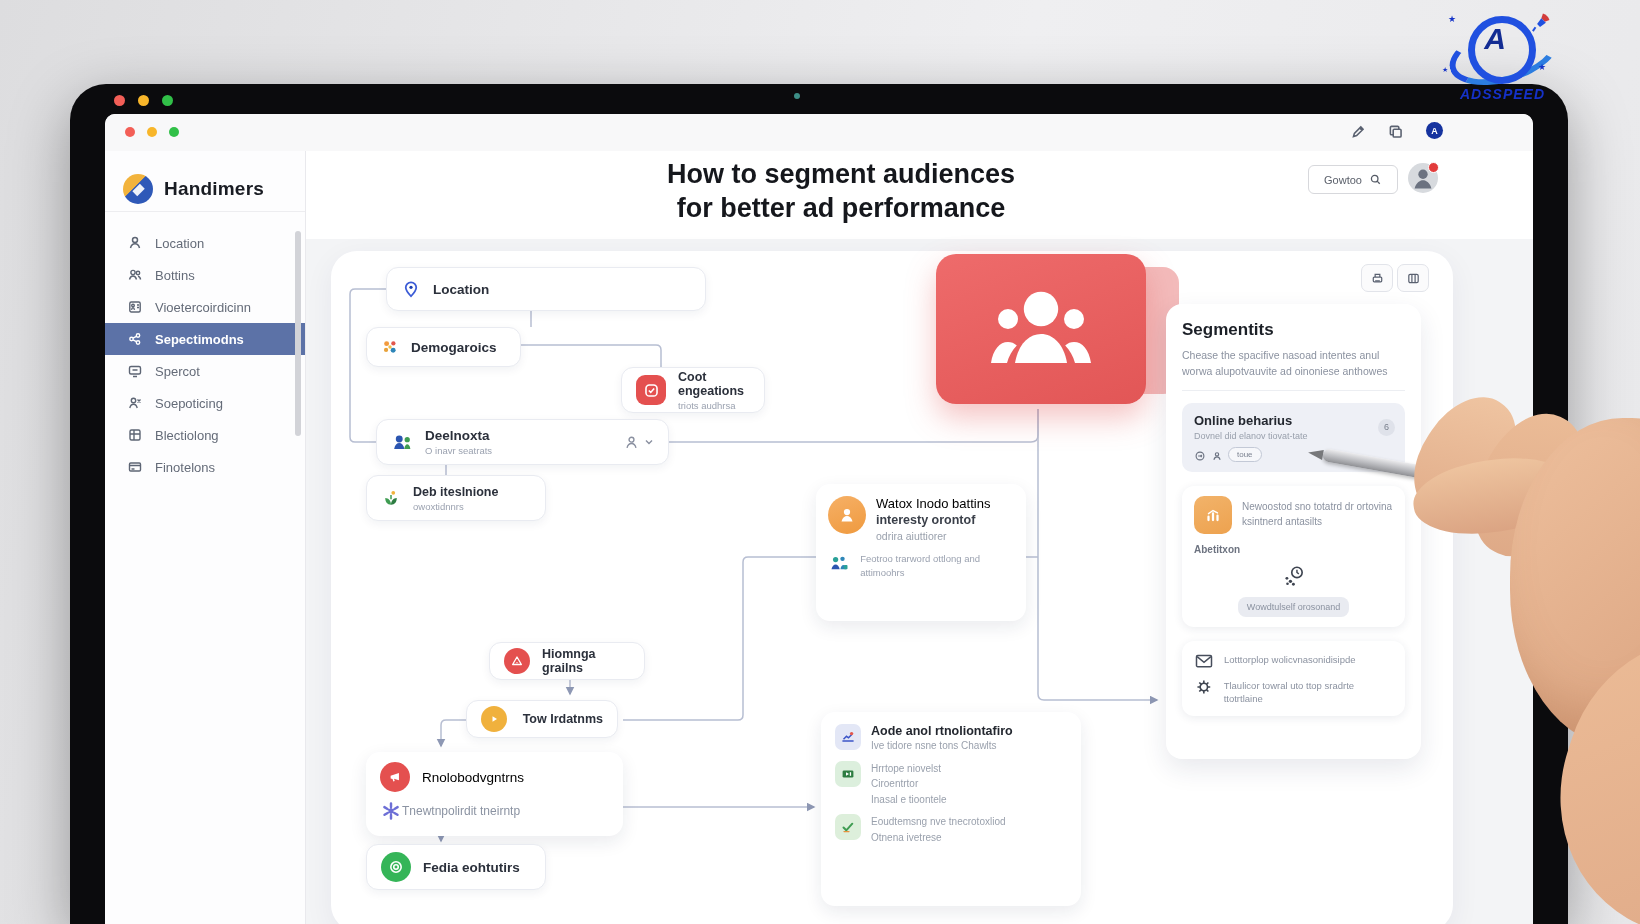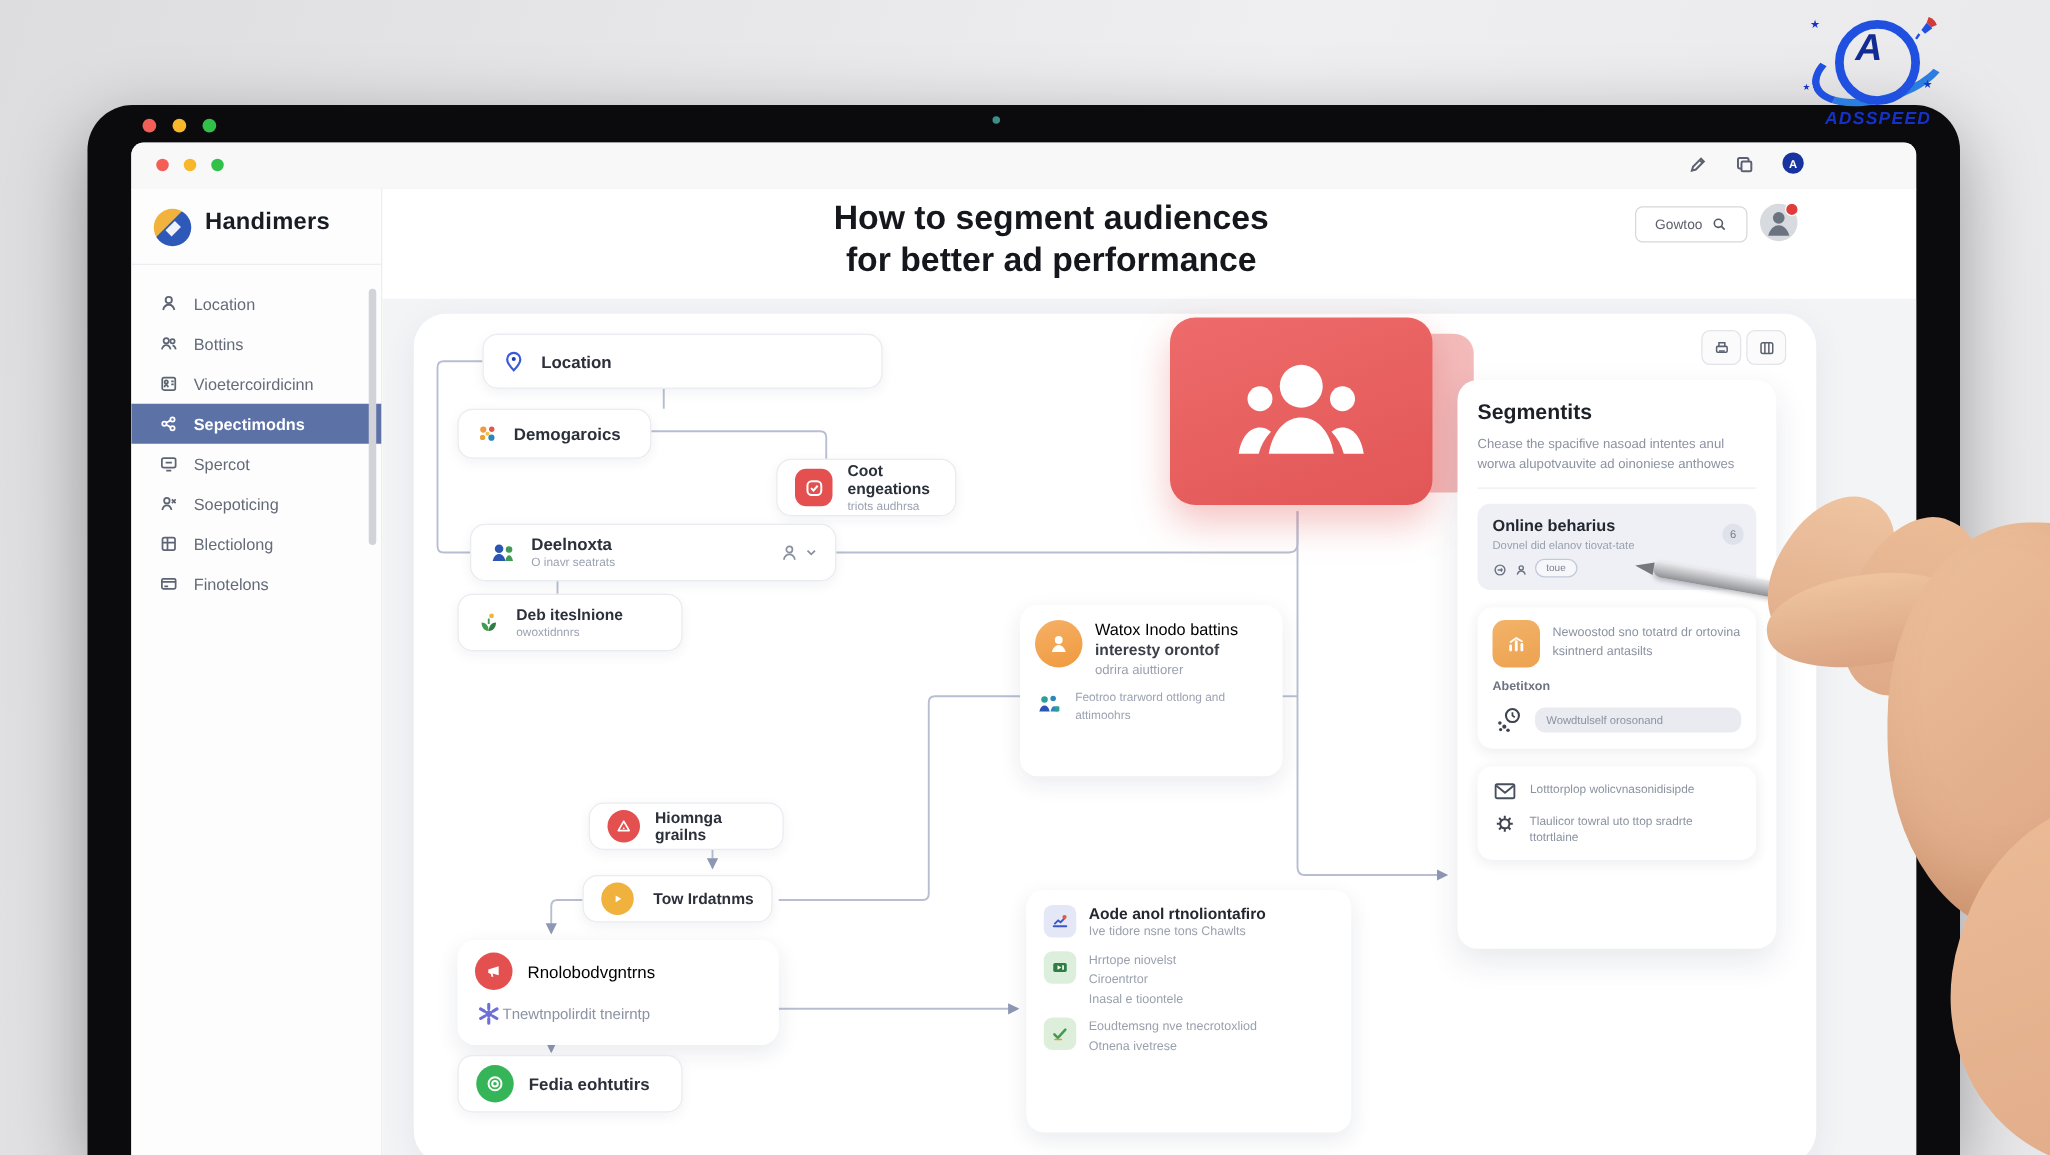--- a/index.html
+++ b/index.html
@@ -20,21 +20,21 @@
   .chrome-lights span{width:10px;height:10px;}
   .dot-red{background:#f35f57}.dot-yellow{background:#f8b62a}.dot-green{background:#31c048}
   .chrome-ic{position:absolute;top:9px;width:18px;height:18px;color:#5a6170;}
   .favicon{position:absolute;top:8px;right:90px;width:17px;height:17px;border-radius:50%;
            background:#16339f;display:flex;align-items:center;justify-content:center;
            color:#fff;font-size:9px;font-weight:bold;}
   .notif{position:absolute;width:9px;height:9px;border-radius:50%;background:#e23b3b;border:1.5px solid #fff;}
   
   .app{position:absolute;left:0;top:37px;right:0;bottom:0;display:flex;}
   .sidebar{position:relative;width:200px;background:#fdfdfe;border-right:1px solid #e9e9ed;flex:none;}
-  .brand-row{display:flex;gap:11px;padding:16px 0 0 18px;height:44px;border-bottom:1px solid #ededf0;}
+  .brand-row{display:flex;align-items:center;gap:11px;padding:16px 0 0 18px;height:44px;border-bottom:1px solid #ededf0;}
   .brand-logo{width:30px;height:30px;border-radius:50%;background:linear-gradient(135deg,#f2b33c 40%,#2f59b8 42%);position:relative;flex:none;}
   .brand-logo svg{position:absolute;left:0;top:0;}
   .brand-name{font-size:19px;font-weight:800;color:#191c23;letter-spacing:.2px;}
   .nav{position:absolute;left:0;top:76px;right:0;}
   .nav-item{height:32px;display:flex;align-items:center;gap:12px;padding-left:22px;color:#646b78;font-size:13px;cursor:pointer;}
   .nav-item svg{color:#5d6574;flex:none;}
   .nav-item.sel{background:#5c72a7;color:#fff;font-weight:700;}
   .nav-item.sel svg{color:#fff;}
   .side-scroll{position:absolute;right:4px;top:80px;width:6px;height:205px;border-radius:3px;background:#d2d3d8;}
   .main{position:relative;flex:1;background:#fff;}
@@ -75,21 +75,21 @@
   .online .os{font-size:9px;color:#99a0ac;margin-top:3px;}
   .online-row{display:flex;align-items:flex-end;gap:5px;margin-top:6px;color:#6a7180;}
   .pill{border:1px solid #c3c9d6;border-radius:9px;font-size:8px;color:#7b8290;padding:2px 8px;background:#f6f7fa;}
   .online-badge{position:absolute;right:10px;top:16px;width:17px;height:17px;border-radius:50%;background:#dfe2ea;
                 font-size:9px;color:#787f8c;display:flex;align-items:center;justify-content:center;}
   .sub-card{background:#fff;border-radius:12px;box-shadow:0 2px 10px rgba(30,40,80,.09);padding:10px 12px;margin-top:14px;}
   .mid-row{display:flex;gap:10px;align-items:flex-start;}
   .sq-ic{width:38px;height:38px;border-radius:10px;display:flex;align-items:center;justify-content:center;flex:none;}
   .mid-txt{font-size:10px;line-height:1.5;color:#8b92a0;padding-top:3px;}
   .mid-label{font-size:10px;color:#6d7380;margin-top:10px;font-weight:700;}
-  .mid-bottom{display:flex;align-items:center;gap:8px;margin-top:8px;}
+  .mid-bottom{display:flex;align-items:center;gap:8px;margin-top:8px;flex-direction:column;}
   .gray-pill{background:#e9ebf1;border-radius:8px;font-size:9px;color:#8b92a0;padding:5px 9px;flex:1;}
   .brow{display:flex;gap:10px;align-items:flex-start;margin-top:6px;}
   .brow:first-child{margin-top:0;}
   .brow .bt{font-size:9.5px;line-height:1.45;color:#8b92a0;padding-top:2px;}
   
   .res-row{display:flex;gap:10px;align-items:flex-start;margin-top:7px;}
   .res-ic{width:26px;height:26px;border-radius:7px;display:flex;align-items:center;justify-content:center;flex:none;}
   .res-title{font-size:12.5px;font-weight:800;color:#23272f;}
   .res-line{font-size:10px;color:#9aa1ad;line-height:1.55;}
   
@@ -385,21 +385,21 @@
                     <circle cx="5.5" cy="5.5" r="1.9" fill="#2aa198"></circle>
                     <circle cx="10.5" cy="5" r="1.6" fill="#2e86b8"></circle>
                     <path d="M2.5 12.5c.5-2.4 1.7-3.5 3-3.5s2.5 1.1 3 3.5z" fill="#2b55b0"></path>
                     <path d="M9 12.5c.4-2 1.2-3 2.1-3s1.7 1 2.1 3z" fill="#2e86b8"></path>
                     <rect x="11.5" y="9.5" width="2.6" height="3" rx=".6" fill="#2aa198"></rect>
                   </svg>
                 <span class="gtxt" style="font-size:9.5px;line-height:1.5;padding-top:1px;">Feotroo trarword ottlong and attimoohrs</span>
               </div>
             </div>
 
-            <div class="node" style="left:140px;top:391px;width:156px;height:38px;">
+            <div class="node" style="left:158px;top:391px;width:156px;height:38px;">
               <span class="circ" style="width:26px;height:26px;background:#e4504f;">
                 <svg width="14" height="14" viewBox="0 0 16 16" fill="none" stroke="#fff" stroke-width="1.5" stroke-linejoin="round">
                     <path d="M8 3.4 13 12H3z"></path>
                     <circle cx="8" cy="9.9" r=".8" fill="#fff" stroke="none"></circle>
                   </svg>
               </span>
               <span class="t" style="font-size:12.5px;">Hiomnga grailns</span>
             </div>
 
             <div class="node" style="left:135px;top:449px;width:152px;height:38px;justify-content:space-between;">

